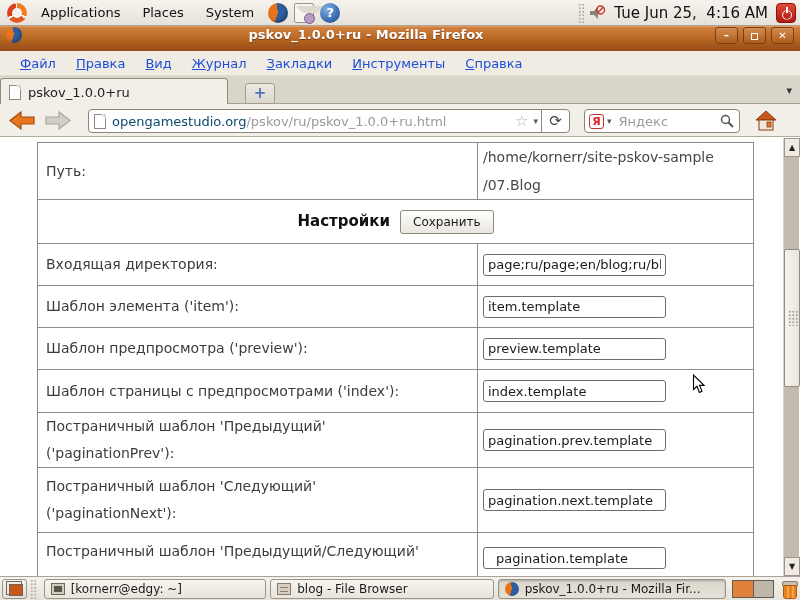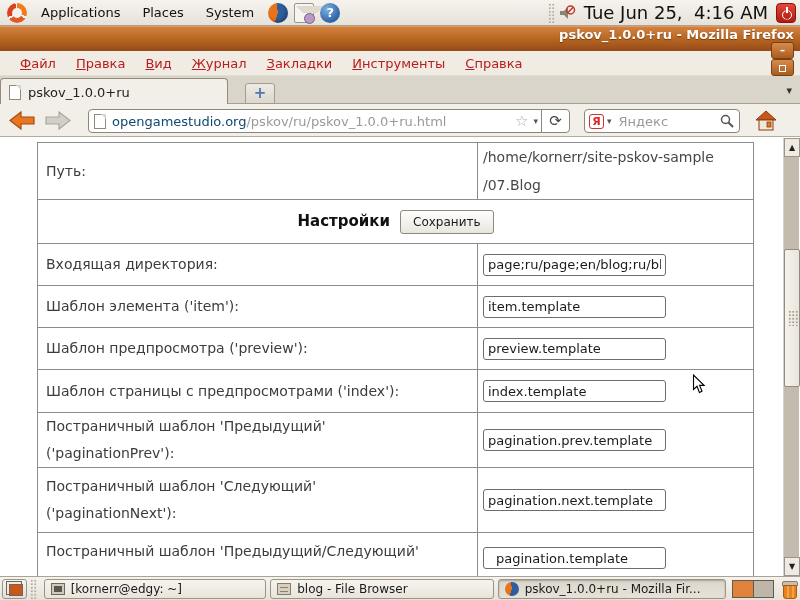--- a/index.html
+++ b/index.html
@@ -15,35 +15,35 @@
   .ubuntu-logo { border-radius:50%; background:conic-gradient(#ef7d1f 0 110deg,#f4f2ee 110deg 125deg,#e25a24 125deg 230deg,#f4f2ee 230deg 245deg,#d9421f 245deg 350deg,#f4f2ee 350deg 360deg); }
   .ubuntu-logo::after { content:""; position:absolute; left:5px; top:5px; width:10px; height:10px; border-radius:50%; background:#f4f2ee; }
   .firefox-ball { border-radius:50%; background:conic-gradient(from 200deg,#e8731a 0 150deg,#2f5e9e 150deg 360deg); box-shadow:inset -2px -2px 3px rgba(0,0,0,.25); }
   .mail-icon-shape { background:#f7f5f1; border:1px solid #9b958b; border-radius:2px; }
   .mail-icon-shape::before { content:""; position:absolute; left:1px; top:2px; width:14px; height:8px; border-left:7px solid transparent; border-right:7px solid transparent; border-top:7px solid #dedace; }
   .mail-icon-shape::after { content:""; position:absolute; right:-2px; bottom:-2px; width:9px; height:9px; border-radius:50%; background:#b79ac6; border:1px solid #7d5f92; }
   .help-ball { border-radius:50%; background:radial-gradient(circle at 35% 30%,#7fb0e0,#2f63a8 70%); color:#fff; font-weight:bold; font-size:13px; text-align:center; line-height:20px; }
   .panel-handle { width:7px; height:20px; margin:0 3px; background-image:radial-gradient(#b3aa9b 1px,transparent 1.2px); background-size:3.5px 3.5px; }
   .spacer { flex:1; }
   .speaker-icon { width:18px; height:18px; }
-  .clock-label { font-size:18px; color:#111; padding:0 8px; white-space:pre; }
+  .clock-label { font-size:15px; color:#111; padding:0 8px; white-space:pre; }
   .power-btn { width:20px; height:20px; border-radius:4px; background:linear-gradient(#e04a3a,#b01a10); border:1px solid #8d120b; position:relative; }
   .power-btn::before { content:""; position:absolute; left:5px; top:6px; width:8px; height:8px; border:1.6px solid #fff; border-radius:50%; clip-path:polygon(0 0,35% 0,35% 40%,65% 40%,65% 0,100% 0,100% 100%,0 100%); }
   .power-btn::after { content:""; position:absolute; left:9px; top:3px; width:1.6px; height:6px; background:#fff; }
 
   
   #ff-window { position:absolute; left:0; top:26px; width:800px; height:550px; }
-  #titlebar { height:25px; background:linear-gradient(#d2813f,#b5641f 55%,#94491a); border-top:1px solid #e09a60; display:flex; align-items:flex-end; padding:0 6px;flex-direction:column; }
+  #titlebar { height:25px; background:linear-gradient(#d2813f,#b5641f 55%,#94491a); border-top:1px solid #e09a60; display:flex; align-items:flex-start; padding:0 6px; }
   .win-icon { width:16px; height:16px; }
   #title-text { flex:1; text-align:center; color:#fff; font-weight:bold; font-size:13px; text-shadow:0 1px 1px rgba(60,20,0,.55); }
   .win-btn { width:23px; height:17px; margin-left:5px; border-radius:3px; background:linear-gradient(#d68c4f,#aa5c1d); border:1px solid #7e3f10; color:#fff; font-size:10px; line-height:15px; text-align:center; font-weight:bold; }
   .win-btn .sq { display:inline-block; width:7px; height:7px; border:1.6px solid #fff; vertical-align:middle; }
 
   #menubar { height:25px; background:#f0ece4; display:flex; align-items:center; padding-left:10px; border-bottom:1px solid #e2ddd2; }
-  .menu-item { font-size:13px; color:#b91c1c; padding:0 10px; }
+  .menu-item { font-size:13px; color:#1d4ed8; padding:0 10px; }
 
   #tabbar { height:28px; background:#d9d5cb; border-bottom:1px solid #a8a191; position:relative; }
   #tab-active { position:absolute; left:0; top:2px; width:228px; height:27px; background:#f2efe9; border:1px solid #948c7b; border-bottom:none; border-radius:4px 4px 0 0; display:flex; align-items:center; padding:4px 8px; }
   .page-icon { width:12px; height:15px; background:#fff; border:1px solid #8f8a80; position:relative; display:inline-block; }
   .page-icon::after { content:""; position:absolute; right:-1px; top:-1px; width:0; height:0; border-left:5px solid transparent; border-top:5px solid #d9d5cb; }
   #tab-active .tab-title { font-size:13px; color:#222; margin-left:7px; }
   #new-tab-btn { position:absolute; left:245px; top:7px; width:30px; height:21px; background:linear-gradient(#eeeae3,#ddd8cd); border:1px solid #a59d8c; border-radius:3px 3px 0 0; color:#4a76b8; font-size:15px; font-weight:bold; text-align:center; line-height:19px; }
   #tab-list-btn { position:absolute; right:8px; top:8px; font-size:11px; color:#333; }
 
   #navbar { height:33px; background:#f2efe9; border-bottom:1px solid #b3ab9c; position:relative; }

